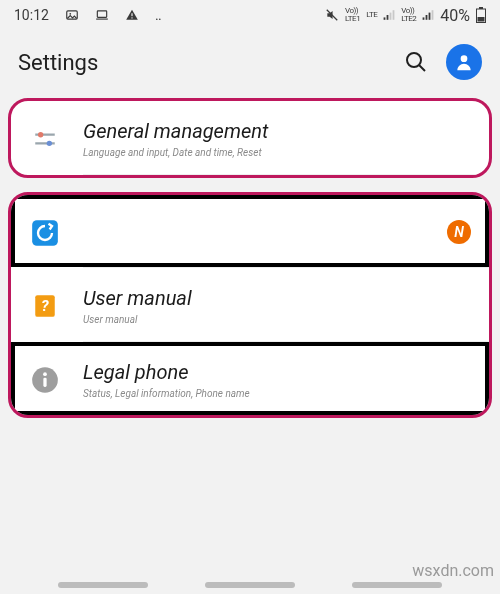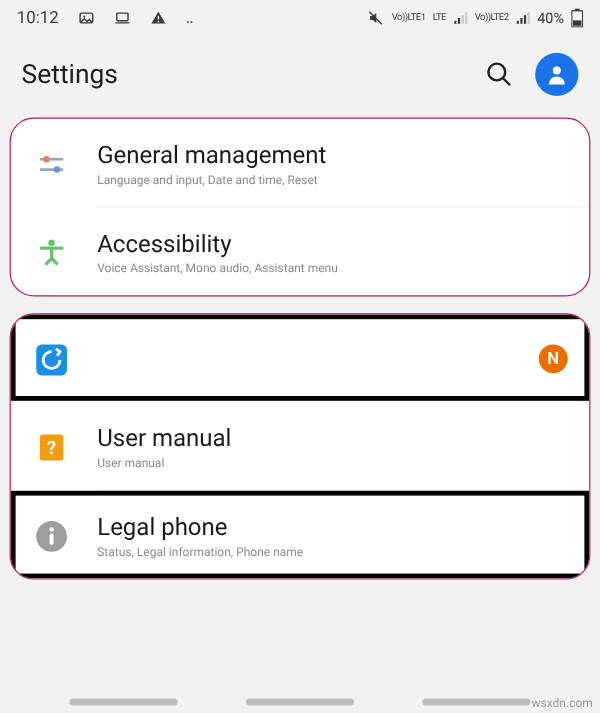--- a/index.html
+++ b/index.html
@@ -17,38 +17,39 @@
       display: flex;
       justify-content: space-between;
       align-items: center;
       padding: 0 14px;
       font-size: 14px;
       color: #3a3a3a;
     }
     .statusbar .left { display: flex; align-items: center; gap: 16px; }
     .statusbar .right { display: flex; align-items: center; gap: 6px; font-size: 12px; }
     .tiny { font-size: 8px; line-height: 8px; letter-spacing: -0.5px; }
-    .tinycol { display: flex; flex-direction: row; align-items: flex-start; }
+    .tinycol { display: flex; flex-direction: column; align-items: flex-start; }
     .header {
       display: flex;
       align-items: center;
       padding: 14px 18px 18px 18px;
     }
     .header h1 { font-size: 22px; font-weight: 400; flex: 1; }
     .avatar {
       width: 36px; height: 36px; border-radius: 50%;
       background: #1a73e8; display: flex; align-items: center; justify-content: center;
       margin-left: 18px;
     }
     .card {
       background: #fff;
-      border: 1px solid #be185d;
+      border: 3px solid #be185d;
       border-radius: 20px;
       margin: 0 8px 14px 8px;
       overflow: hidden;
+      font-style: italic;
     }
     .row {
       display: flex;
       align-items: flex-start;
       padding: 18px 18px 16px 16px;
       position: relative;
     }
     .row.highlight { outline: 4px solid #000; outline-offset: -4px; }
     .row .icon-slot {
       width: 36px; height: 36px;
@@ -68,22 +69,22 @@
       display: flex; align-items: center; justify-content: center;
       align-self: center;
       margin-left: 8px;
     }
     .navbar {
       position: absolute; bottom: 6px; left: 0; right: 0;
       display: flex; justify-content: space-around; padding: 0 30px;
     }
     .navbar .pill { width: 90px; height: 6px; background: #bcbcbc; border-radius: 3px; }
     .watermark {
-      position: absolute; bottom: 2px; right: 6px;
-      font-size: 10px; color: #9a9a9a;
+      position: absolute; bottom: 14px; right: 6px;
+      font-size: 16px; color: #9a9a9a;
     }
     
     svg { display: block; }
   </style>
 </head>
 <body>
 
 <div class="statusbar">
   <div class="left">
     <span>10:12</span>
@@ -134,21 +135,21 @@
         <span class="tiny">LTE2</span>
     </span>
     <span>
       <svg width="12" height="12" viewBox="0 0 20 20">
           <rect x="1" y="14" width="3" height="4" fill="#3a3a3a"></rect>
           <rect x="6" y="10" width="3" height="8" fill="#3a3a3a"></rect>
           <rect x="11" y="6" width="3" height="12" fill="#3a3a3a"></rect>
           <rect x="16" y="2" width="3" height="16" fill="#c8c8c8"></rect>
         </svg>
     </span>
-    <span style="font-size:12px;">40%</span>
+    <span style="font-size:16px;">40%</span>
     <span>
       <svg width="10" height="16" viewBox="0 0 10 16">
           <rect x="3" y="0" width="4" height="2" fill="#3a3a3a"></rect>
           <rect x="0.5" y="2" width="9" height="13.5" fill="none" stroke="#3a3a3a" stroke-width="1"></rect>
           <rect x="1.5" y="10" width="7" height="4.5" fill="#3a3a3a"></rect>
         </svg>
     </span>
   </div>
 </div>
 
@@ -177,32 +178,20 @@
           <line x1="3" y1="16" x2="21" y2="16" stroke="#9aa6ad" stroke-width="2"></line>
           <circle cx="16" cy="16" r="2.5" fill="#6a8fd4"></circle>
         </svg>
     </div>
     <div class="txt">
       <div class="title">General management</div>
       <div class="sub">Language and input, Date and time, Reset</div>
     </div>
   </div>
   <div class="divider"></div>
-  <div class="row">
-    <div class="icon-slot">
-      <svg width="26" height="26" viewBox="0 0 24 24">
-          <circle cx="12" cy="4" r="2.5" fill="#6bbf73"></circle>
-          <path d="M4 8h16M12 8v8M8 20l4-4 4 4" stroke="#6bbf73" stroke-width="2.5" fill="none" stroke-linecap="round"></path>
-        </svg>
-    </div>
-    <div class="txt">
-      <div class="title">Accessibility</div>
-      <div class="sub">Voice Assistant, Mono audio, Assistant menu</div>
-    </div>
-  </div>
 </div>
 
 <div class="card">
   <div class="row highlight">
     <div class="icon-slot">
       <svg width="28" height="28" viewBox="0 0 24 24">
           <rect x="1" y="1" width="22" height="22" rx="4" fill="#1a8fe3"></rect>
           <path d="M12 6a6 6 0 1 0 6 6" fill="none" stroke="#fff" stroke-width="2"></path>
           <path d="M15 4l3 2-2 3" fill="none" stroke="#fff" stroke-width="2"></path>
         </svg>

